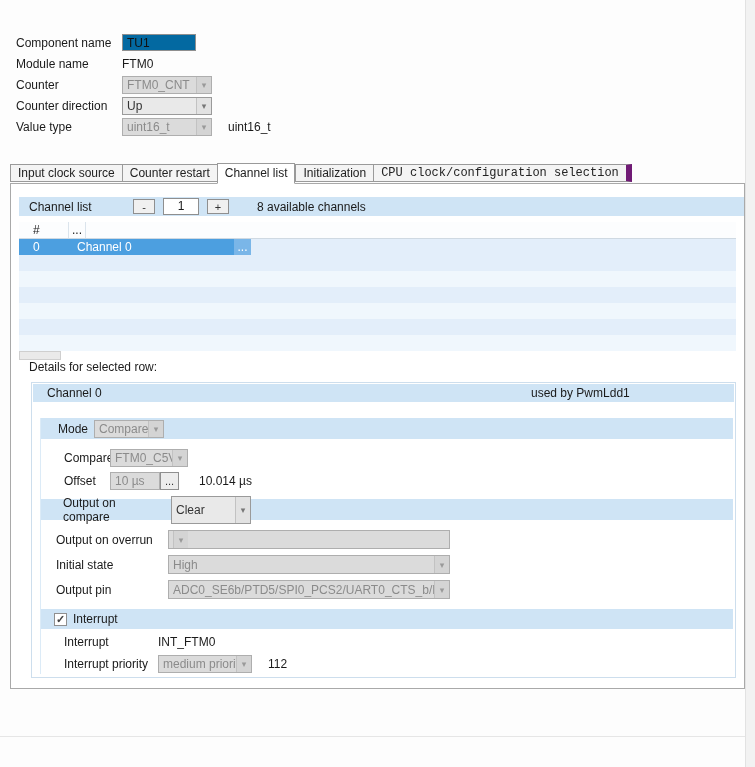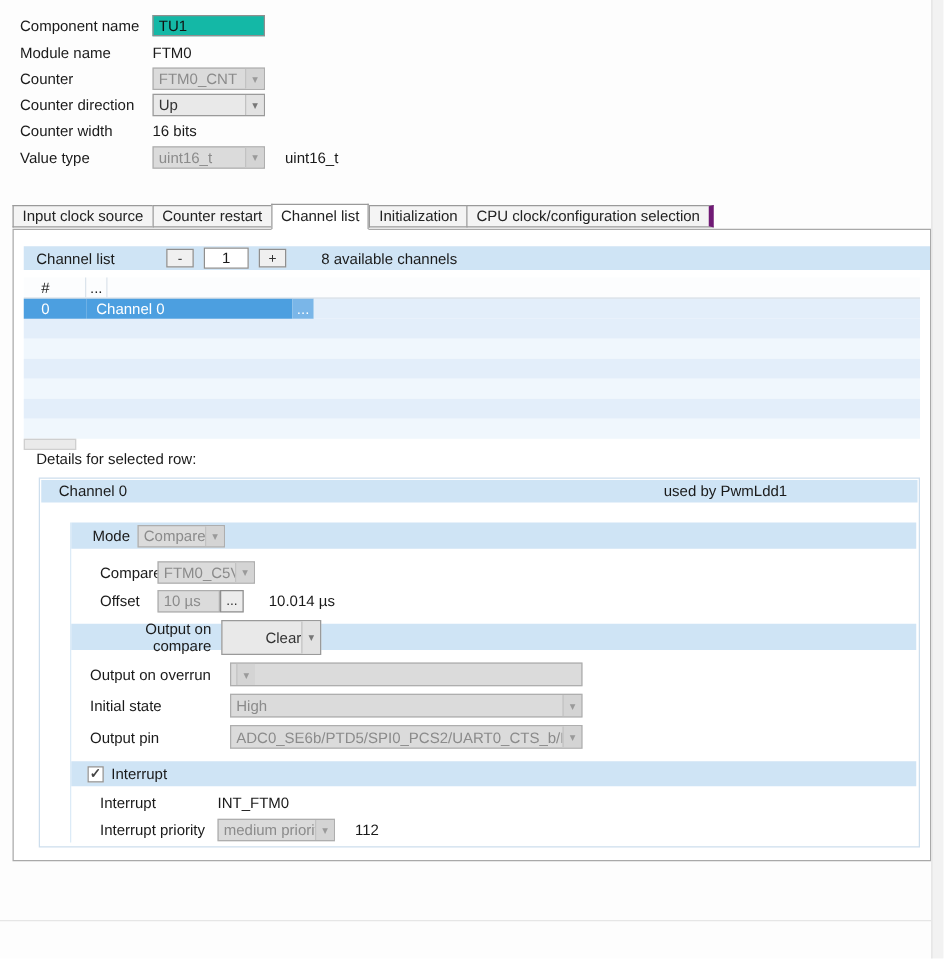--- a/index.html
+++ b/index.html
@@ -5,43 +5,43 @@
   * { margin:0; padding:0; box-sizing:border-box; }
   html,body { background:#fff; }
   body { font-family:"Liberation Sans", sans-serif; font-size:12px; color:#1a1a1a; }
   .screen { position:relative; width:755px; height:767px; background:#fdfdfd; overflow:hidden; }
 
   
   .gutter { position:absolute; top:0; right:0; width:10px; height:767px; background:#f2f2f2; border-left:1px solid #e2e2e2; }
   .bottom-line { position:absolute; left:0; top:736px; width:745px; border-top:1px solid #e6e6e6; }
 
   
-  .form { position:absolute; top:12px; left:16px; width:430px; }
+  .form { position:absolute; top:34px; left:16px; width:430px; }
   .frow { display:flex; align-items:center; height:17px; margin-bottom:4px; }
   .flabel { width:106px; color:#1a1a1a; }
-  .text-input { width:90px; height:17px; border:1px solid #8f8f8f; background:#14b8a6;
+  .text-input { width:74px; height:17px; border:1px solid #8f8f8f; background:#0369a1;
                 font:12px "Liberation Sans",sans-serif; padding:0 4px; color:#111; }
   .static-value { color:#1a1a1a; }
   .extra-value { margin-left:16px; }
 
   
   .combo { display:flex; align-items:center; height:18px; border:1px solid #9a9a9a; background:#e9e9e9;
            padding-left:4px; color:#333; overflow:hidden; }
   .combo-text { flex:1; white-space:nowrap; overflow:hidden; }
   .combo-arrow { width:15px; align-self:stretch; display:flex; align-items:center; justify-content:center;
                  font-size:9px; color:#777; border-left:1px solid #c2c2c2; background:#e2e2e2; }
   .combo.disabled { background:#dbdbdb; border-color:#aeaeae; color:#8b8b8b; }
   .combo.disabled .combo-arrow { color:#9a9a9a; background:#d4d4d4; }
   .w90 { width:90px; }
 
   
   .tabs { position:absolute; left:10px; top:162px; height:21px; display:flex; align-items:center; }
   .tab { height:18px; display:flex; align-items:center; padding:0 7px; background:#f4f4f4;
          border:1px solid #9a9a9a; border-right:none; color:#222; cursor:default; }
-  .tab:last-child { border-right:4px solid #701a75; }
+  .tab:last-child { border-right:6px solid #701a75;font-family:Liberation Mono, monospace; }
   .tab.active { height:21px; background:#fff; border-right:1px solid #9a9a9a; border-bottom:1px solid #fff;
                 margin-bottom:-1px; z-index:2; position:relative; }
 
   
   .panel { position:absolute; left:10px; top:183px; width:735px; height:506px;
            border:1px solid #a9a9a9; background:#fff; }
 
   .cl-bar { position:absolute; left:8px; top:13px; right:0; height:19px; background:#cfe4f5;
             display:flex; align-items:center; }
   .cl-title { margin-left:10px; width:78px; }
@@ -71,24 +71,24 @@
   .table-stub { position:absolute; left:8px; top:167px; width:42px; height:9px; background:#eaeaea; border:1px solid #cfcfcf; }
 
   .details-caption { position:absolute; left:18px; top:176px; color:#1a1a1a; }
 
   
   .details { position:absolute; left:20px; top:198px; right:8px; bottom:10px;
              border:1px solid #cddeed; background:#fff; }
   .d-header { height:18px; margin:1px; background:#cfe4f5; display:flex; align-items:center; position:relative; }
   .d-header-title { padding-left:14px; }
   .used-by { position:absolute; left:498px; }
-  .dgroups { margin:0 2px 0 24px; border-left:1px solid #dcebf7; }
+  .dgroups { margin:0 2px 0 8px; border-left:1px solid #dcebf7; }
   .group-bar { height:21px; background:#cfe4f5; display:flex; align-items:center; }
   .mode-bar { margin-top:16px; padding-left:17px; }
-  .ooc-bar { margin-top:8px; padding-left:12px;text-align:right; }
+  .ooc-bar { margin-top:8px; padding-left:22px; }
   .int-bar { margin-top:8px; padding-left:13px; height:20px; }
   .drow { display:flex; align-items:center; height:21px; margin-top:2px; padding-left:23px; }
   .drow.first { margin-top:8px; }
   .drow.wide { height:23px; padding-left:15px; }
   .dlabel-sm { width:46px; }
   .dlabel-md { width:94px; }
   .dlabel-lg { width:112px; }
   .combo-mode { width:70px; height:18px; margin-left:6px; }
   .combo-cmp { width:78px; height:18px; }
   .combo-clear { width:80px; height:28px; margin-left:8px; }
@@ -128,24 +128,20 @@
       </div>
     </div>
     <div class="frow">
       <span class="flabel">Counter direction</span>
       <div class="combo w90">
         <span class="combo-text">Up</span>
         <span class="combo-arrow">▾</span>
       </div>
     </div>
     <div class="frow">
-      <span class="flabel">Counter width</span>
-      <span class="static-value">16 bits</span>
-    </div>
-    <div class="frow">
       <span class="flabel">Value type</span>
       <div class="combo disabled w90">
         <span class="combo-text">uint16_t</span>
         <span class="combo-arrow">▾</span>
       </div>
       <span class="static-value extra-value">uint16_t</span>
     </div>
   </div>
 
   <div class="tabs">

